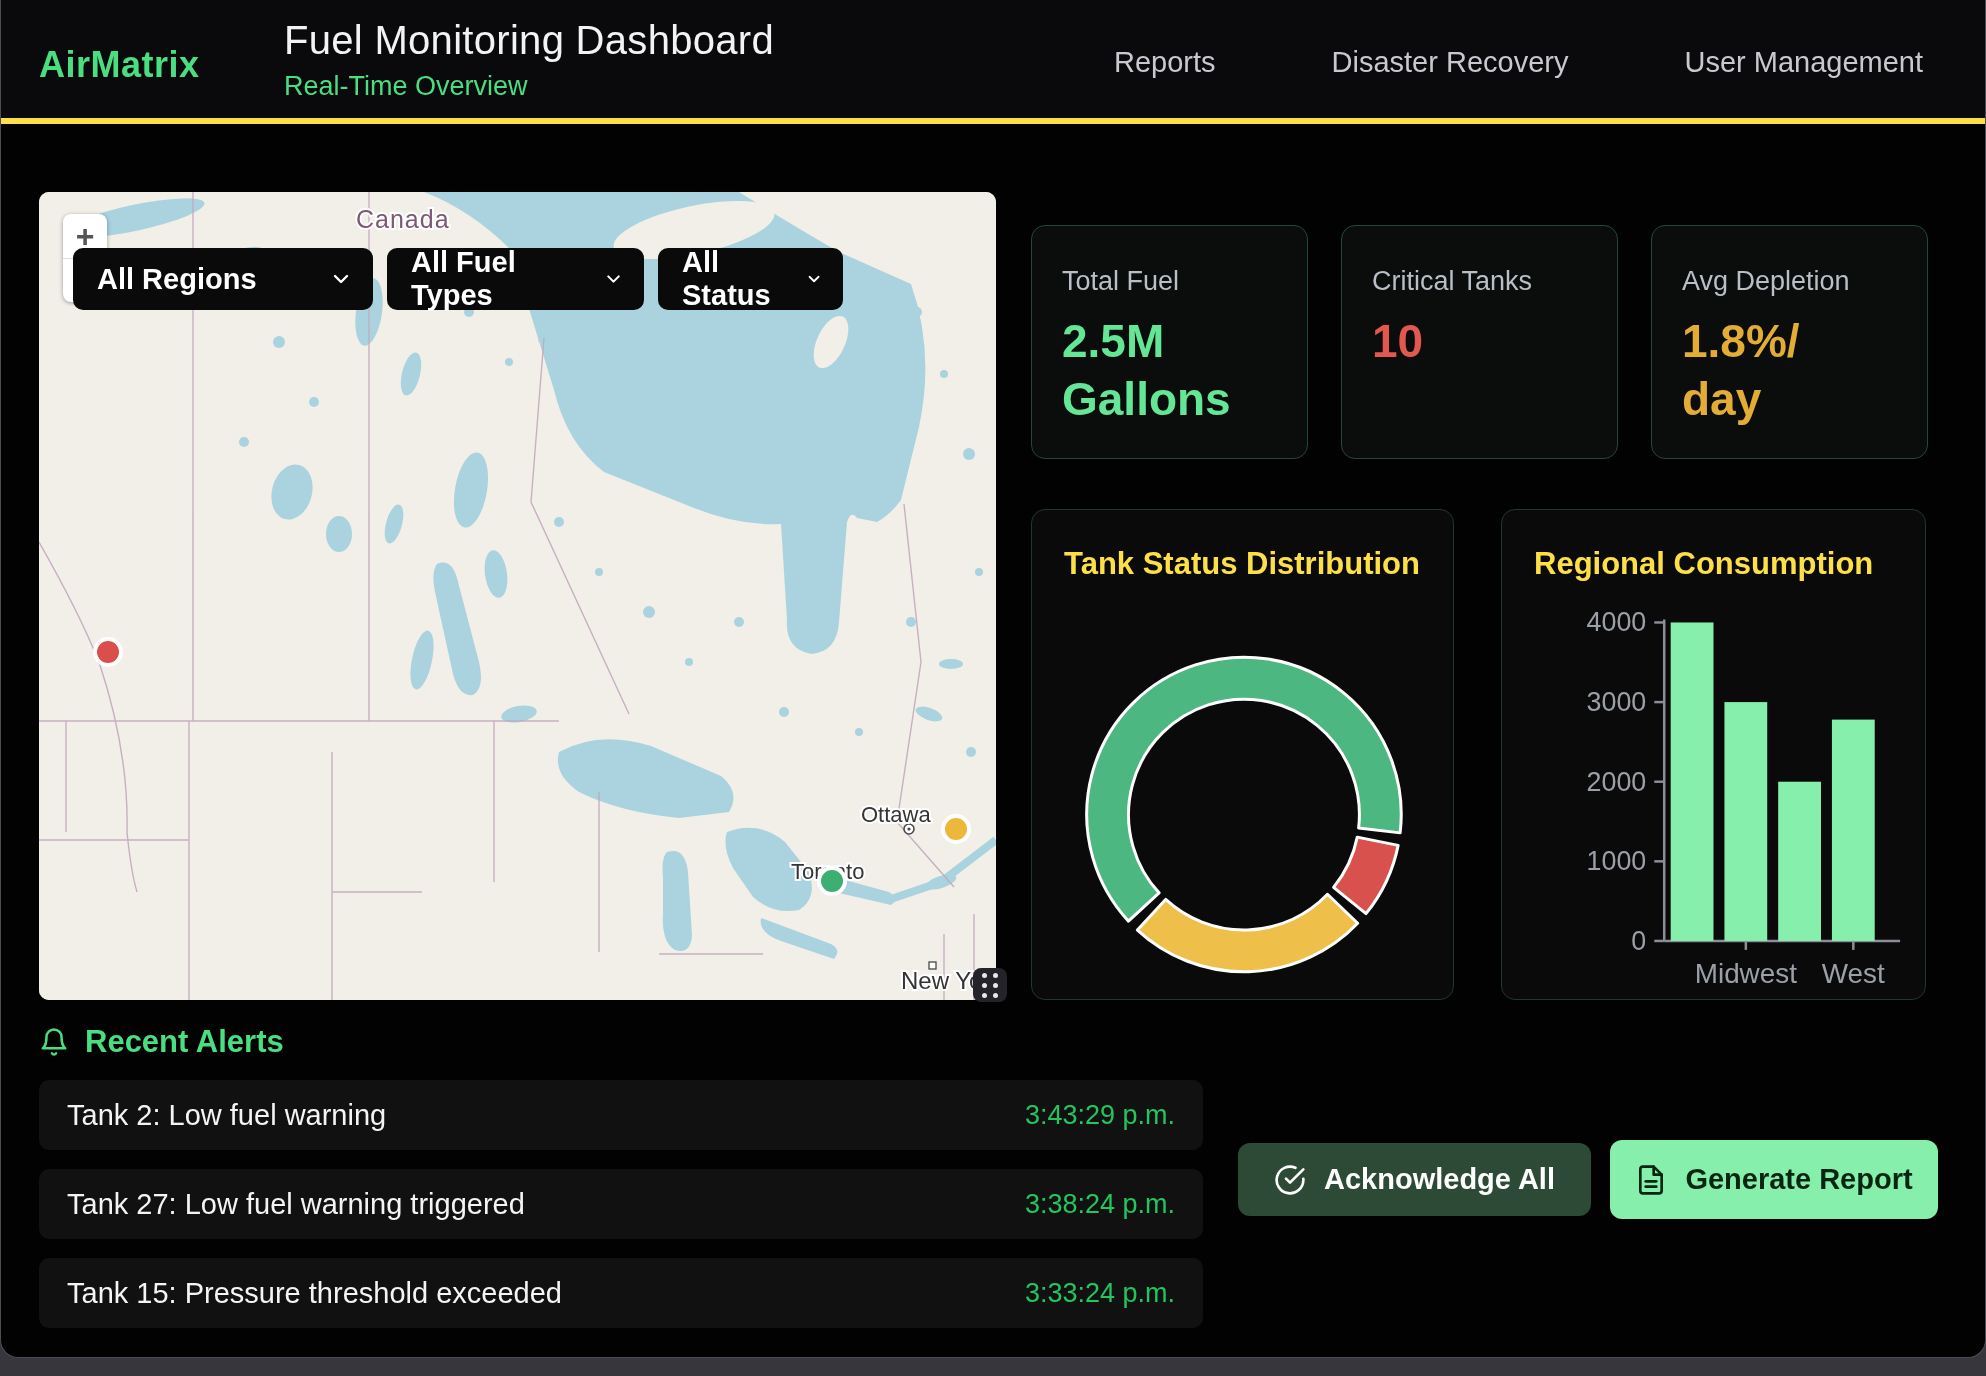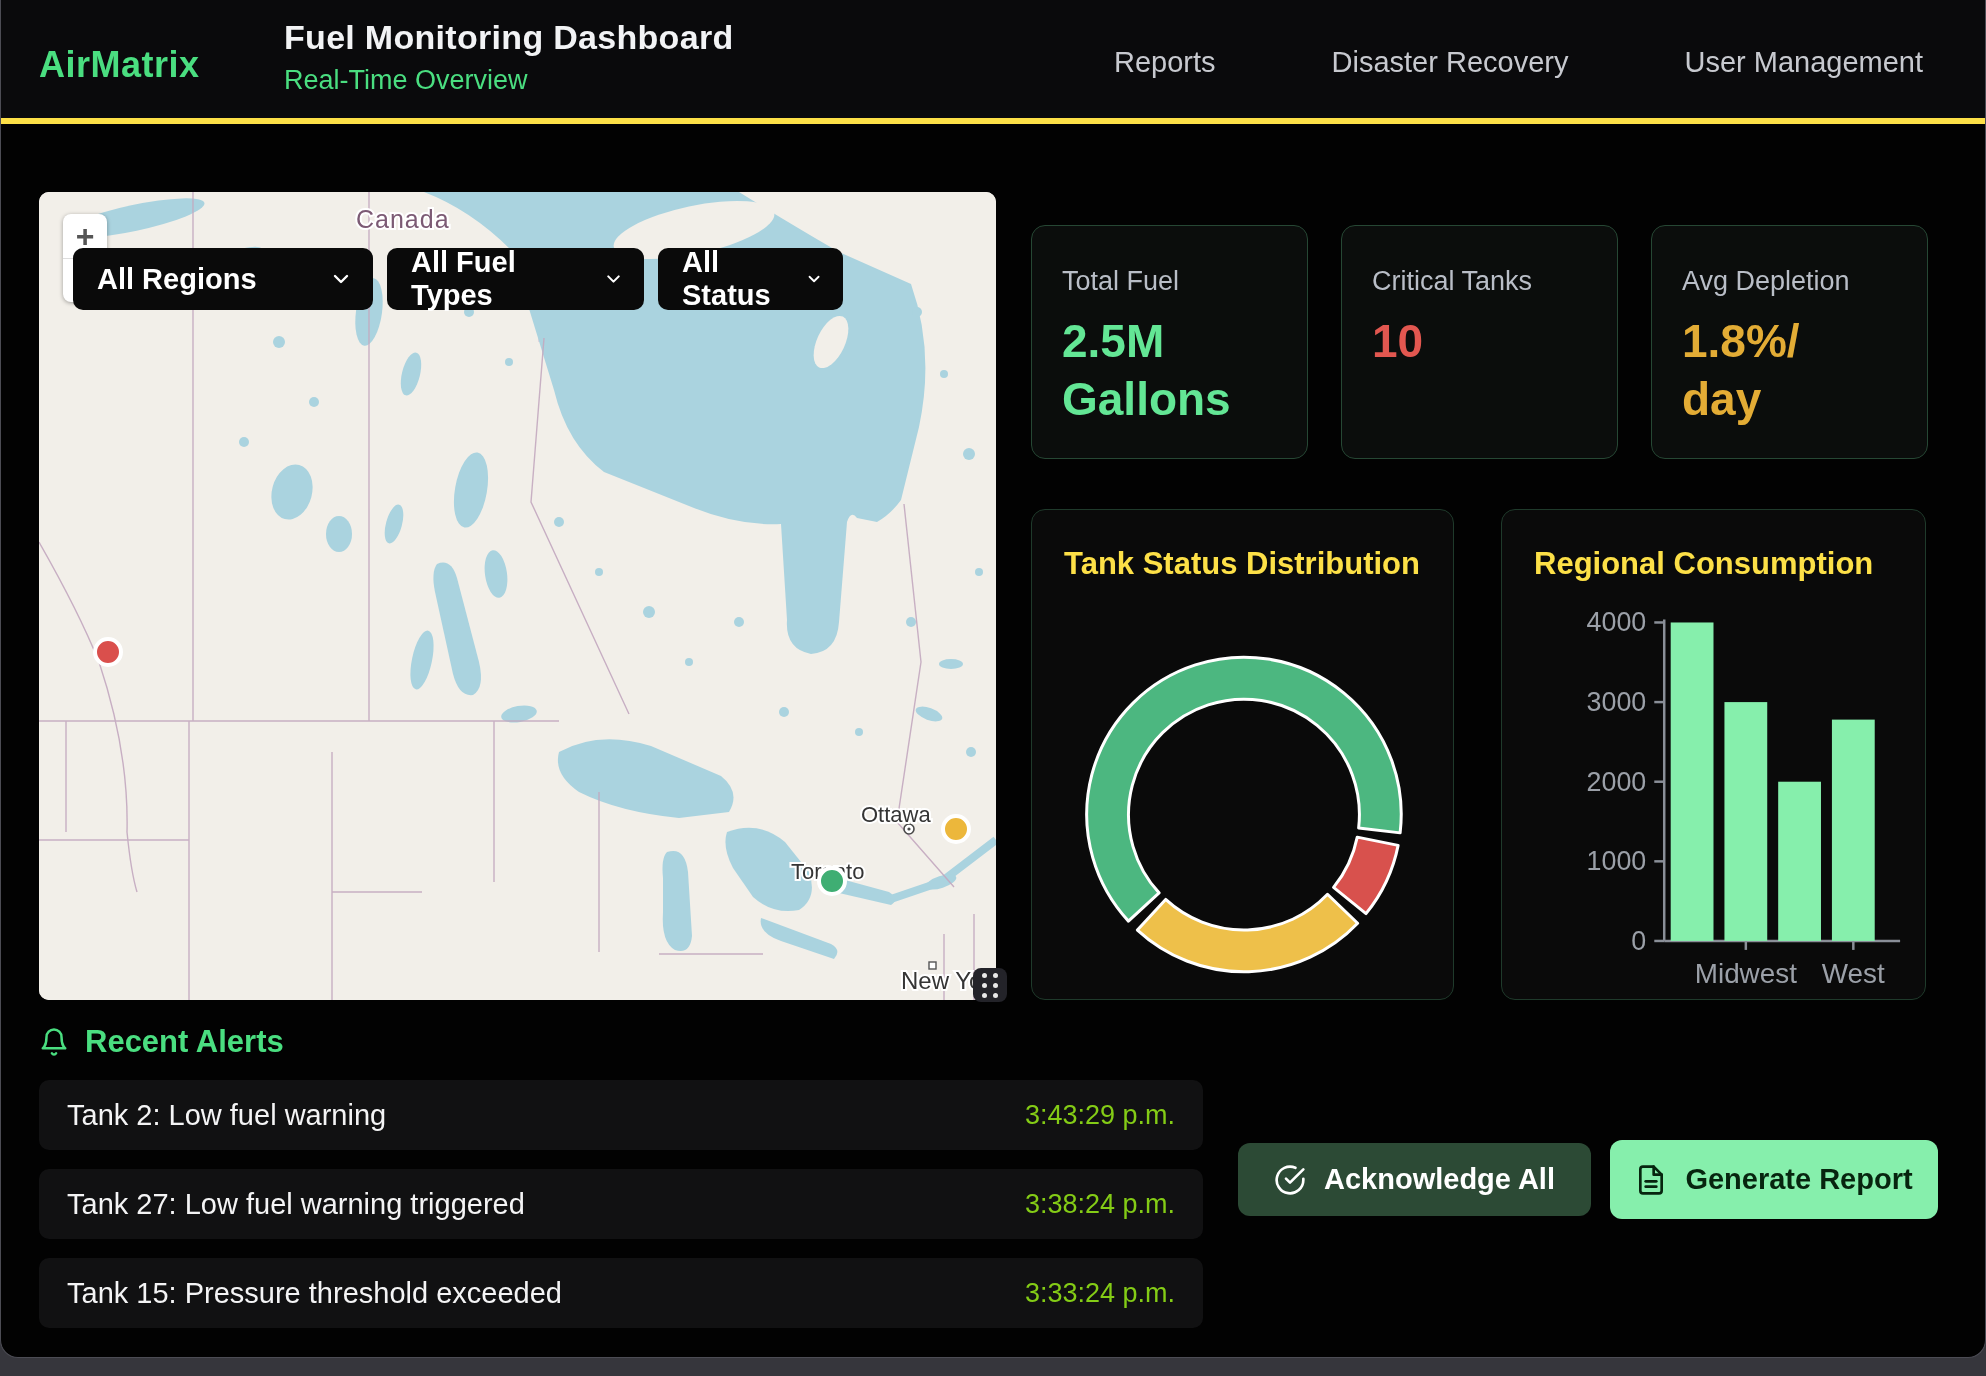--- a/index.html
+++ b/index.html
@@ -5,21 +5,21 @@
   * { margin:0; padding:0; box-sizing:border-box; }
   html,body { width:1986px; height:1376px; background:#36363c; font-family:"Liberation Sans", sans-serif; }
   .app { position:absolute; left:0; top:0; width:1986px; height:1358px; background:#020202;
          border:1px solid #4c4c54; border-top:none; border-radius:0 0 18px 18px; overflow:hidden; }
 
   
   .header { position:absolute; left:0; top:0; width:100%; height:124px; background:#0a0a0c;
             border-bottom:6px solid #fde047; }
   .logo { position:absolute; left:38px; top:44px; font-size:36px; font-weight:bold; color:#4ade80; letter-spacing:.5px; }
   .title-block { position:absolute; left:283px; top:18px; }
-  .page-title { font-size:34px; font-weight:bold; color:#f2f3f5; letter-spacing:.3px; }
+  .page-title { font-size:40px; font-weight:normal; color:#f2f3f5; letter-spacing:.3px; }
   .page-subtitle { margin-top:8px; font-size:27px; color:#4ade80; }
   .nav { position:absolute; right:62px; top:0; height:124px; display:flex; align-items:center; gap:116px; }
   .nav-item { font-size:29px; color:#c7c9cf; cursor:pointer; }
 
   
   .map { position:absolute; left:38px; top:192px; width:957px; height:808px; border-radius:10px;
          overflow:hidden; background:#f2efe9; }
   .map svg.geo { position:absolute; inset:0; }
   .map-zoom { position:absolute; left:24px; top:22px; width:44px; background:#fff; border-radius:8px;
               box-shadow:0 1px 4px rgba(0,0,0,.35); z-index:5; overflow:hidden; }
@@ -54,21 +54,21 @@
   .chart-card svg.plot { position:absolute; inset:0; }
 
   
   .alerts-head { position:absolute; left:38px; top:1024px; display:flex; align-items:center; gap:16px; }
   .alerts-title { font-size:31px; font-weight:bold; color:#4ade80; }
   .alert-row { position:absolute; left:38px; width:1164px; height:70px; background:#111112;
                border-radius:10px; display:flex; align-items:center; justify-content:space-between;
                padding:12px 28px; }
   .alert-row.r0 { top:1080px; } .alert-row.r1 { top:1169px; } .alert-row.r2 { top:1258px; }
   .alert-text { font-size:29px; color:#f4f4f5; }
-  .alert-time { font-size:27px; color:#84cc16; }
+  .alert-time { font-size:27px; color:#22c55e; }
 
   
   .btn { position:absolute; display:flex; align-items:center; justify-content:center; gap:18px;
          border-radius:12px; font-weight:bold; cursor:pointer; }
   .btn-ack { left:1237px; top:1143px; width:353px; height:73px; background:#2c4a35; color:#fff; font-size:29px; }
   .btn-gen { left:1609px; top:1140px; width:328px; height:79px; background:#86efac; color:#07250f; font-size:29px; }
 
   .footer-strip { position:absolute; left:0; bottom:0; width:100%; height:18px; background:#36363c; }
 </style>
 </head>

